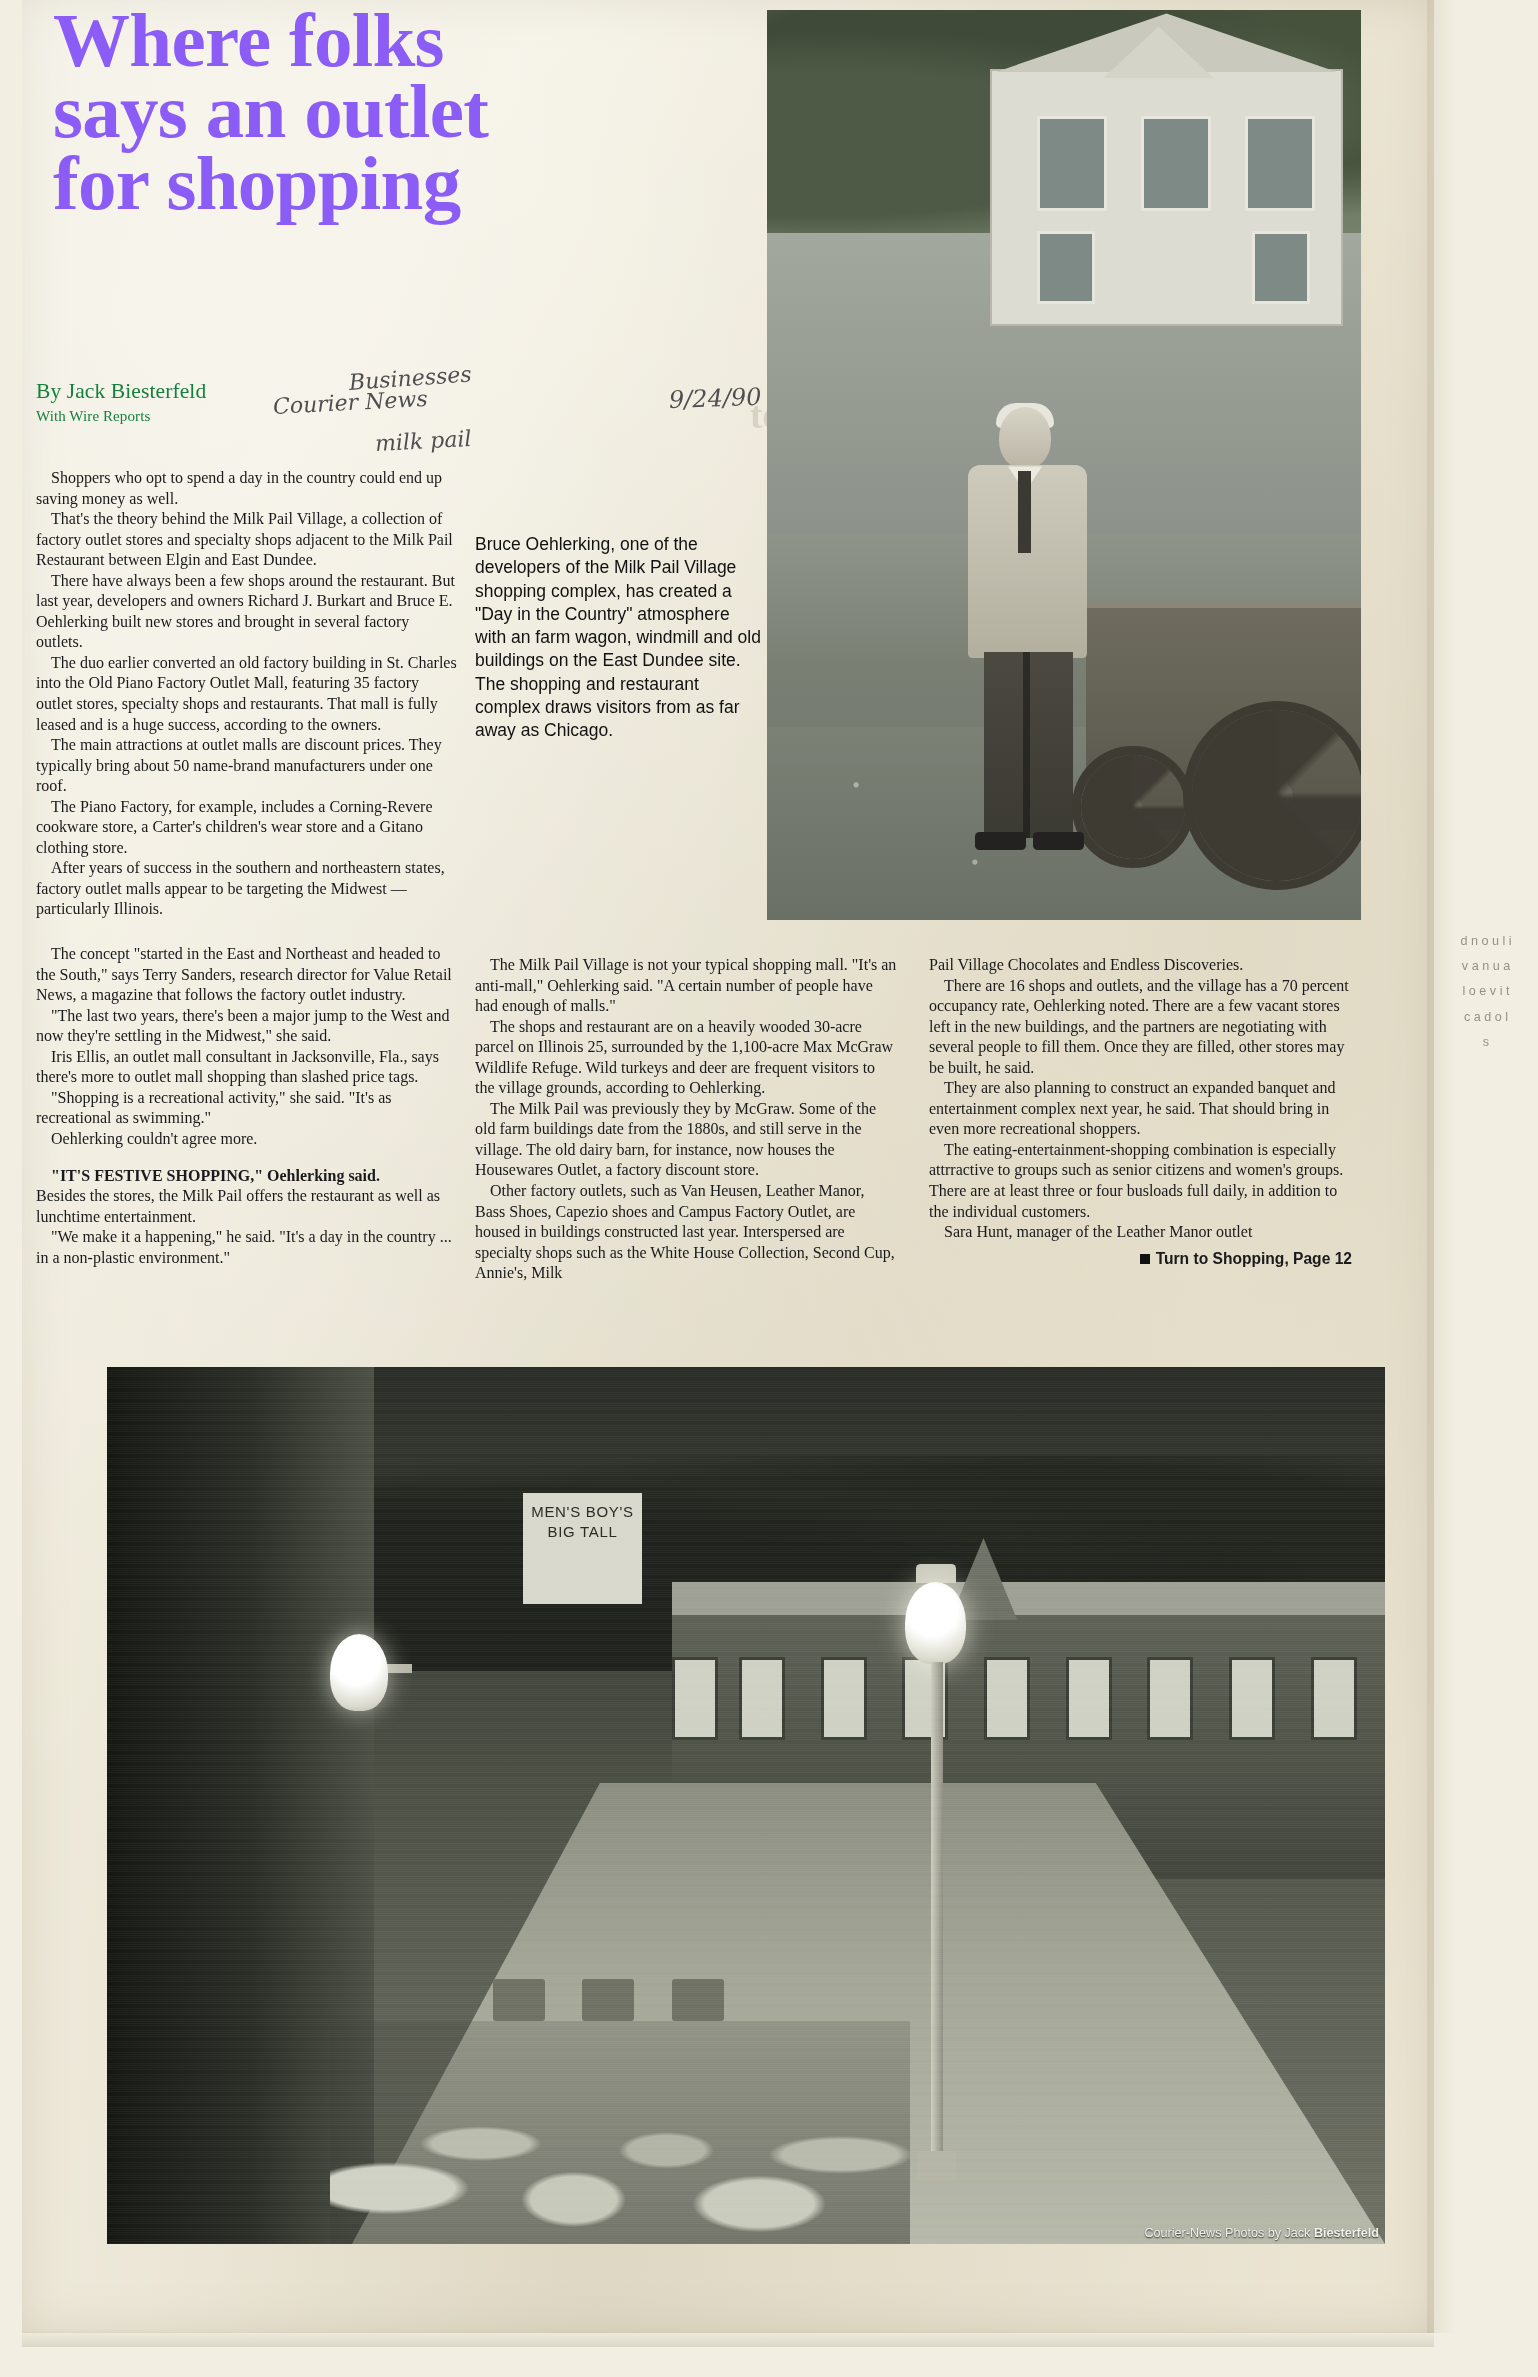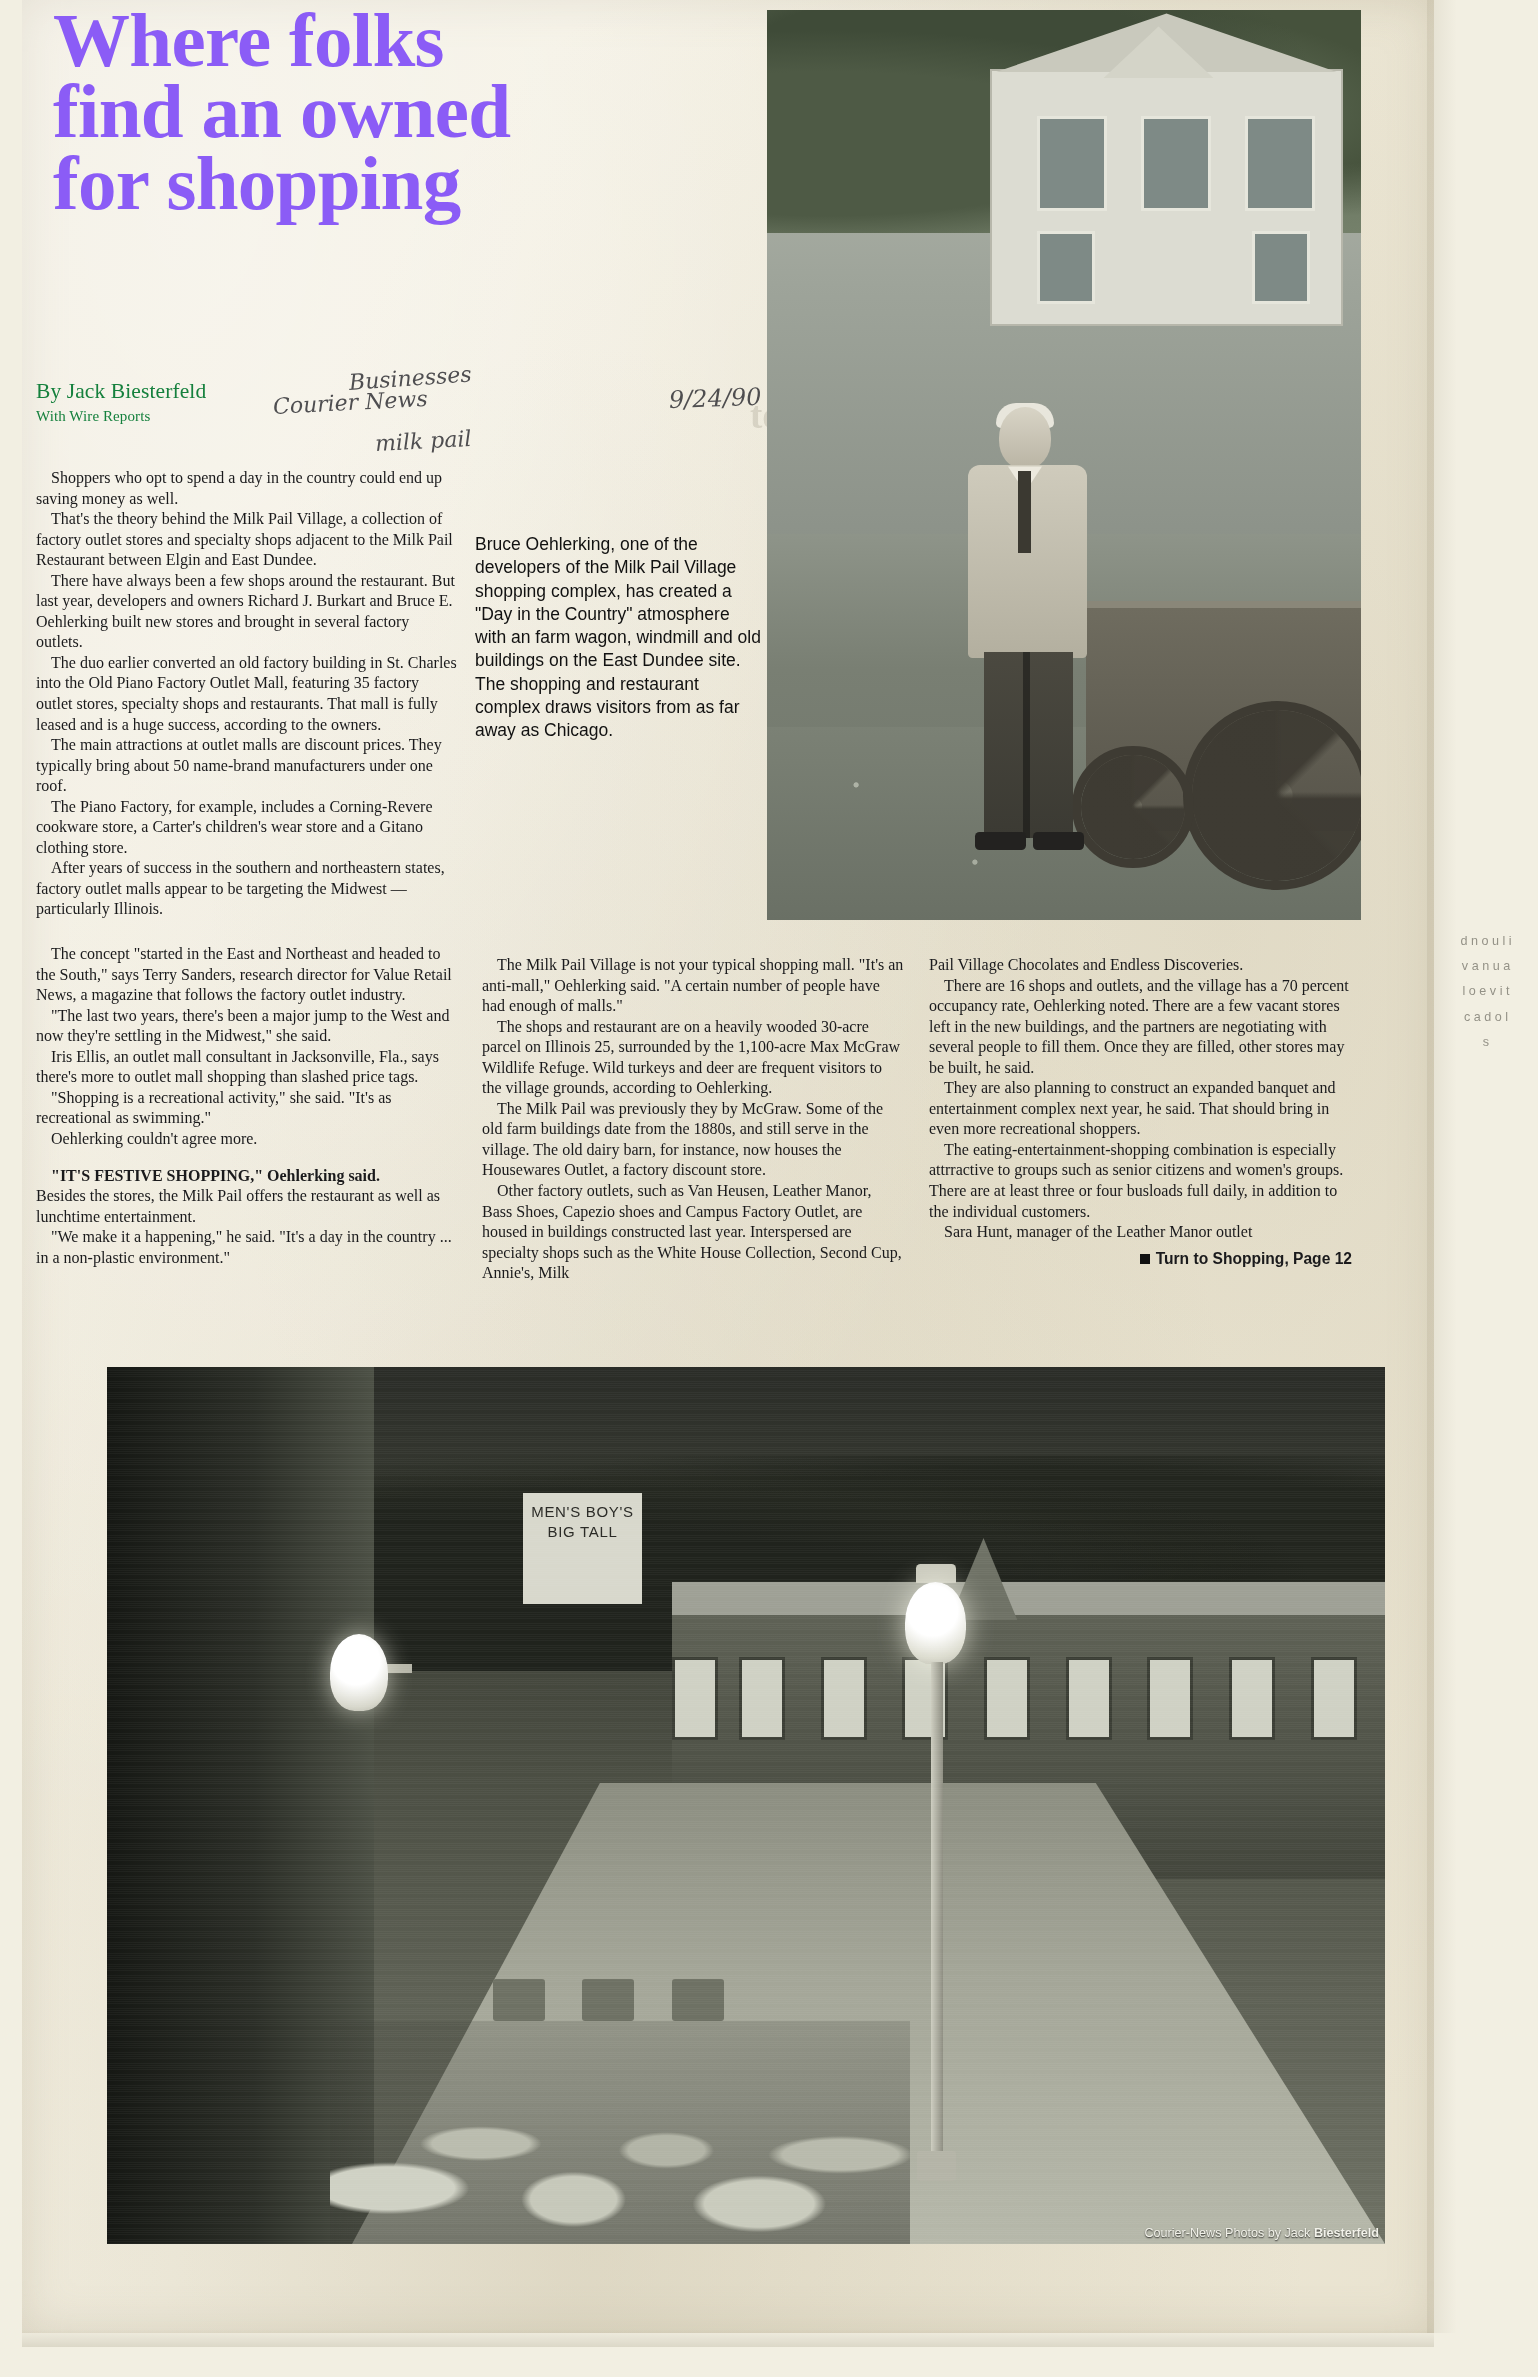--- a/index.html
+++ b/index.html
@@ -122,21 +122,21 @@
     left: 475px; top: 533px; width: 290px;
     font-family: "Liberation Sans", sans-serif;
     font-size: 17.5px;
     line-height: 1.33;
     color: #111;
   }
   #col2 p { text-indent: 0; }
 
   
   #col3 { left: 36px;  top: 944px; width: 423px; }
-  #col4 { left: 475px; top: 955px; width: 423px; margin-left: 7px; }
+  #col4 { left: 475px; top: 955px; width: 423px; }
   #col5 { left: 929px; top: 955px; width: 423px; }
 
   .turn-to {
     font-family: "Liberation Sans", sans-serif;
     font-weight: bold;
     font-size: 15.6px;
     text-align: right;
     margin-top: 6px;
   }
   .turn-to .sq {
@@ -405,21 +405,21 @@
 </head>
 <body>
 
 <div id="clipping">
   <div class="paper"></div>
   <div class="edge-right"></div>
   <div class="edge-bottom"></div>
 
   <div id="headline">
     <span class="hl-line">Where folks</span>
-    <span class="hl-line">find an owned</span>
+    <span class="hl-line">says an outlet</span>
     <span class="hl-line">for shopping</span>
   </div>
 
   <div class="ghost" id="ghost-1">Business</div>
   <div class="ghost" id="ghost-2">tomorrow</div>
 
   <div id="byline">
     <div class="by-main">By Jack Biesterfeld</div>
     <div class="by-sub">With Wire Reports</div>
   </div>

